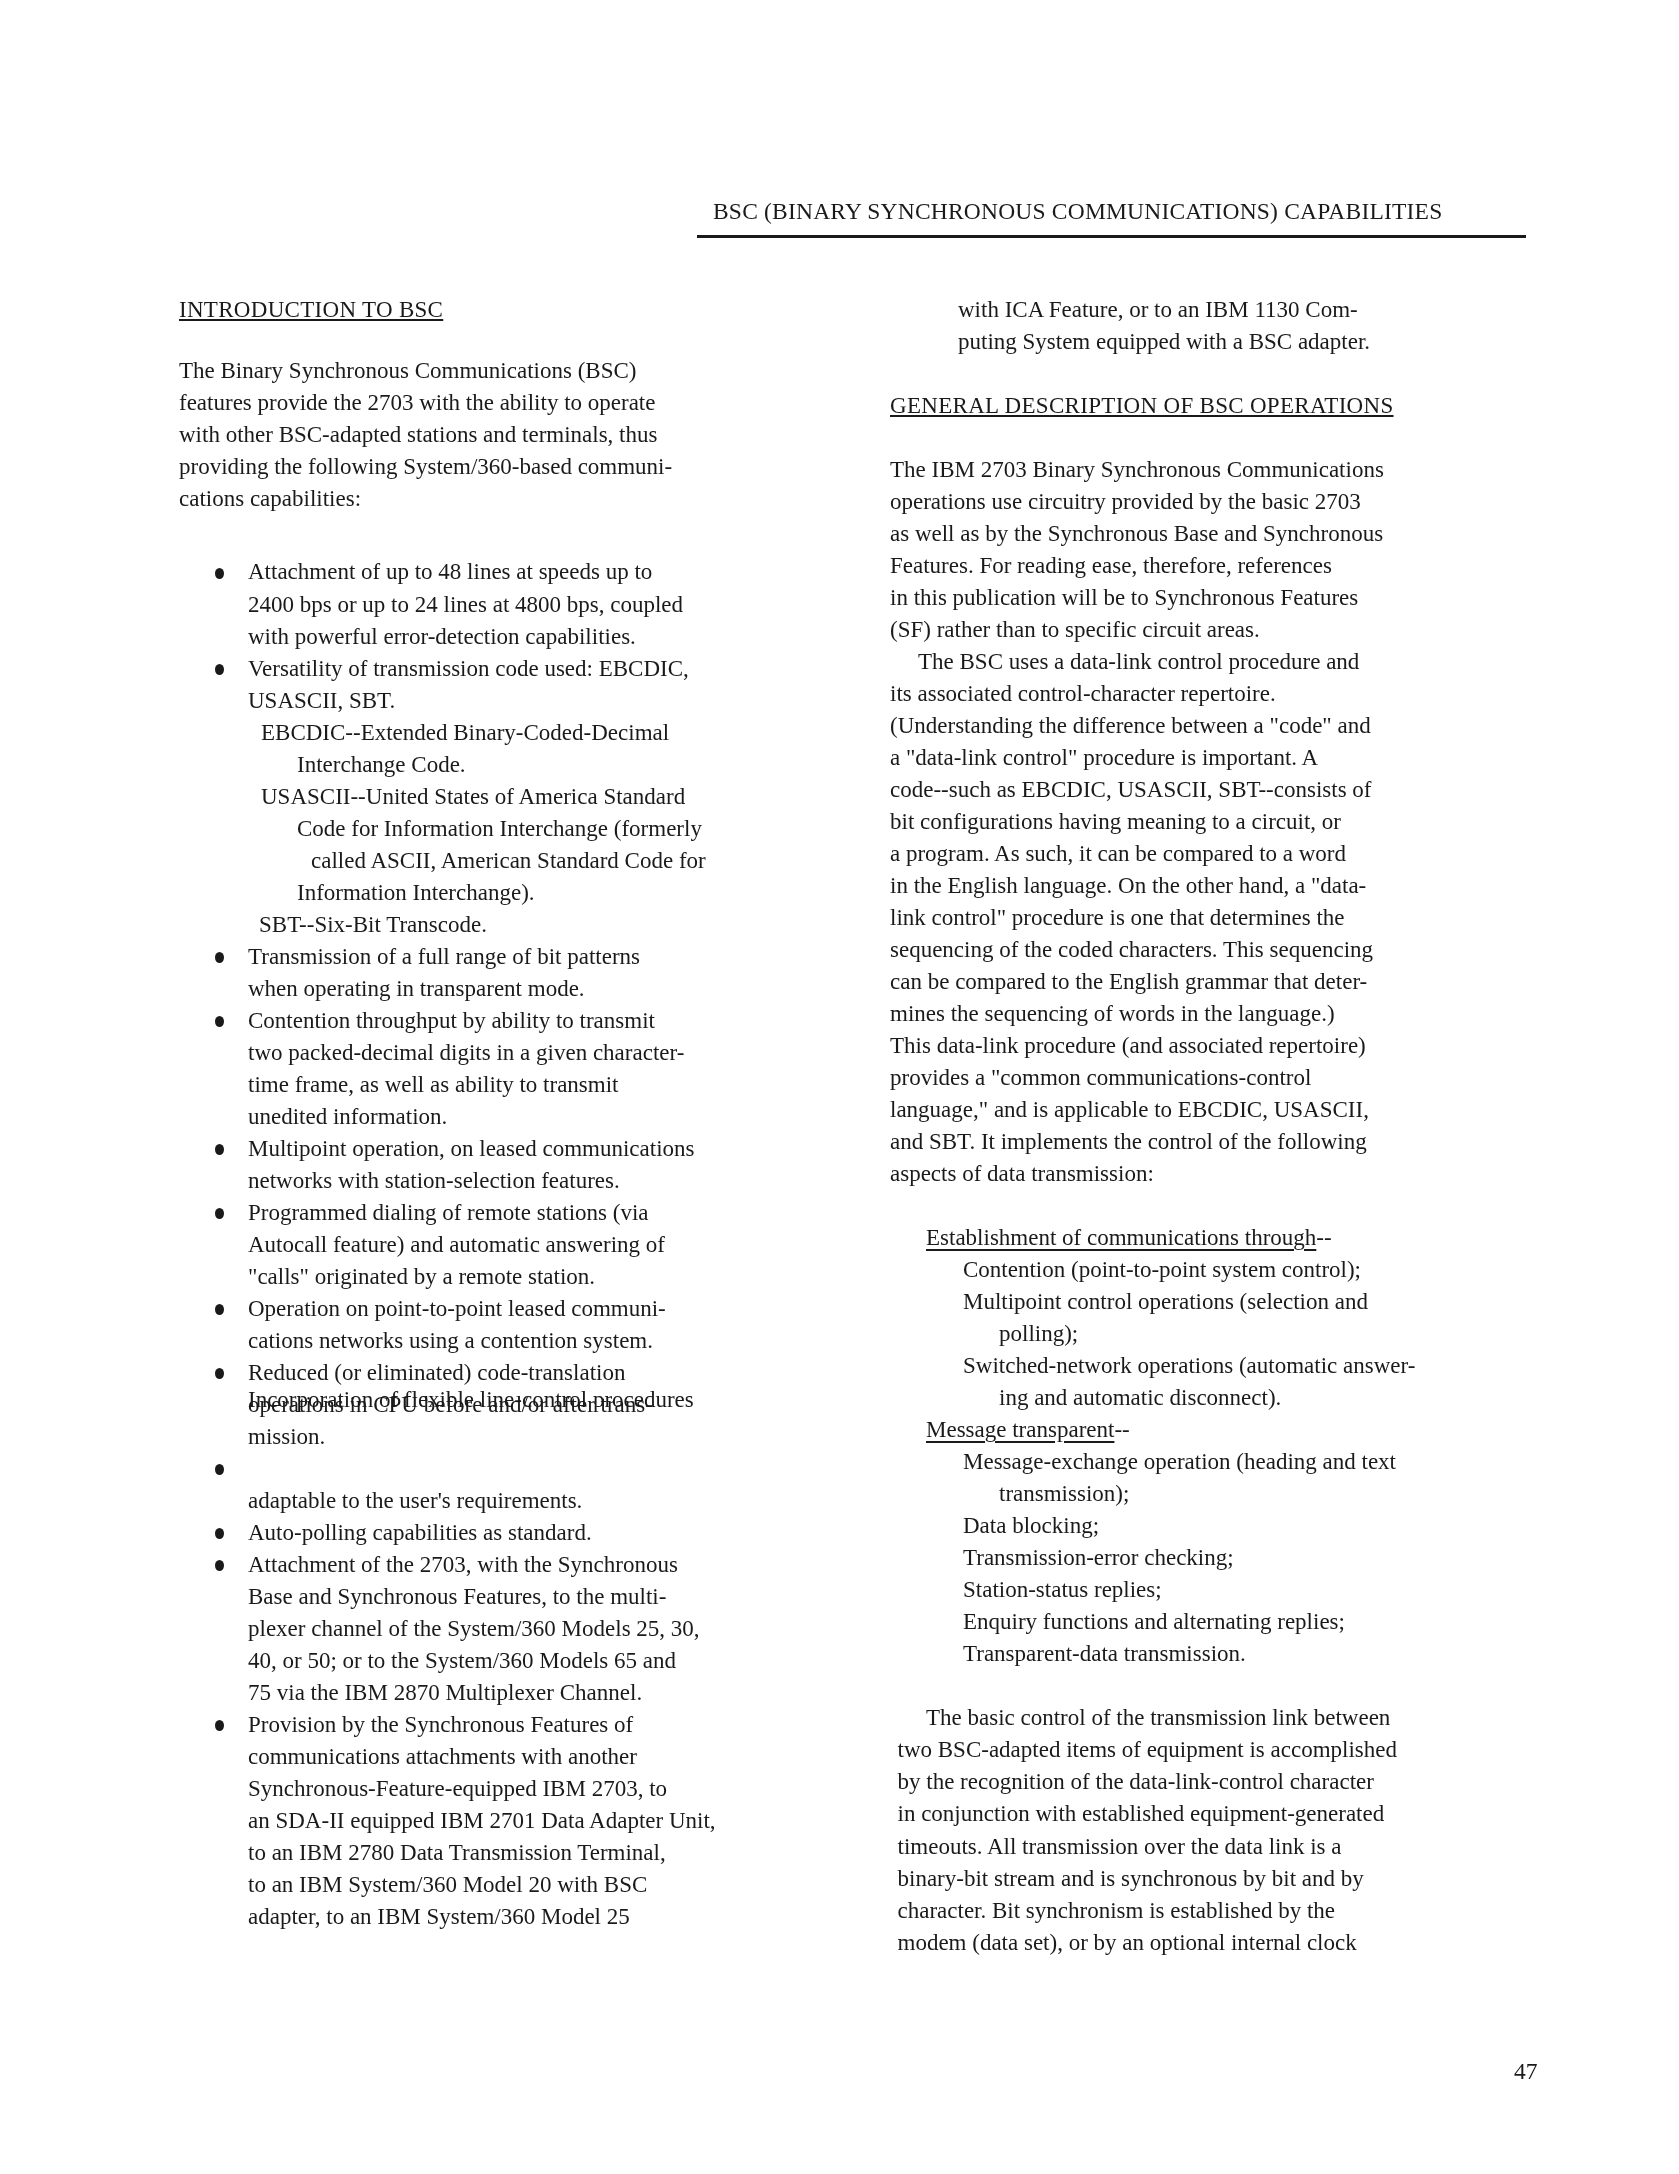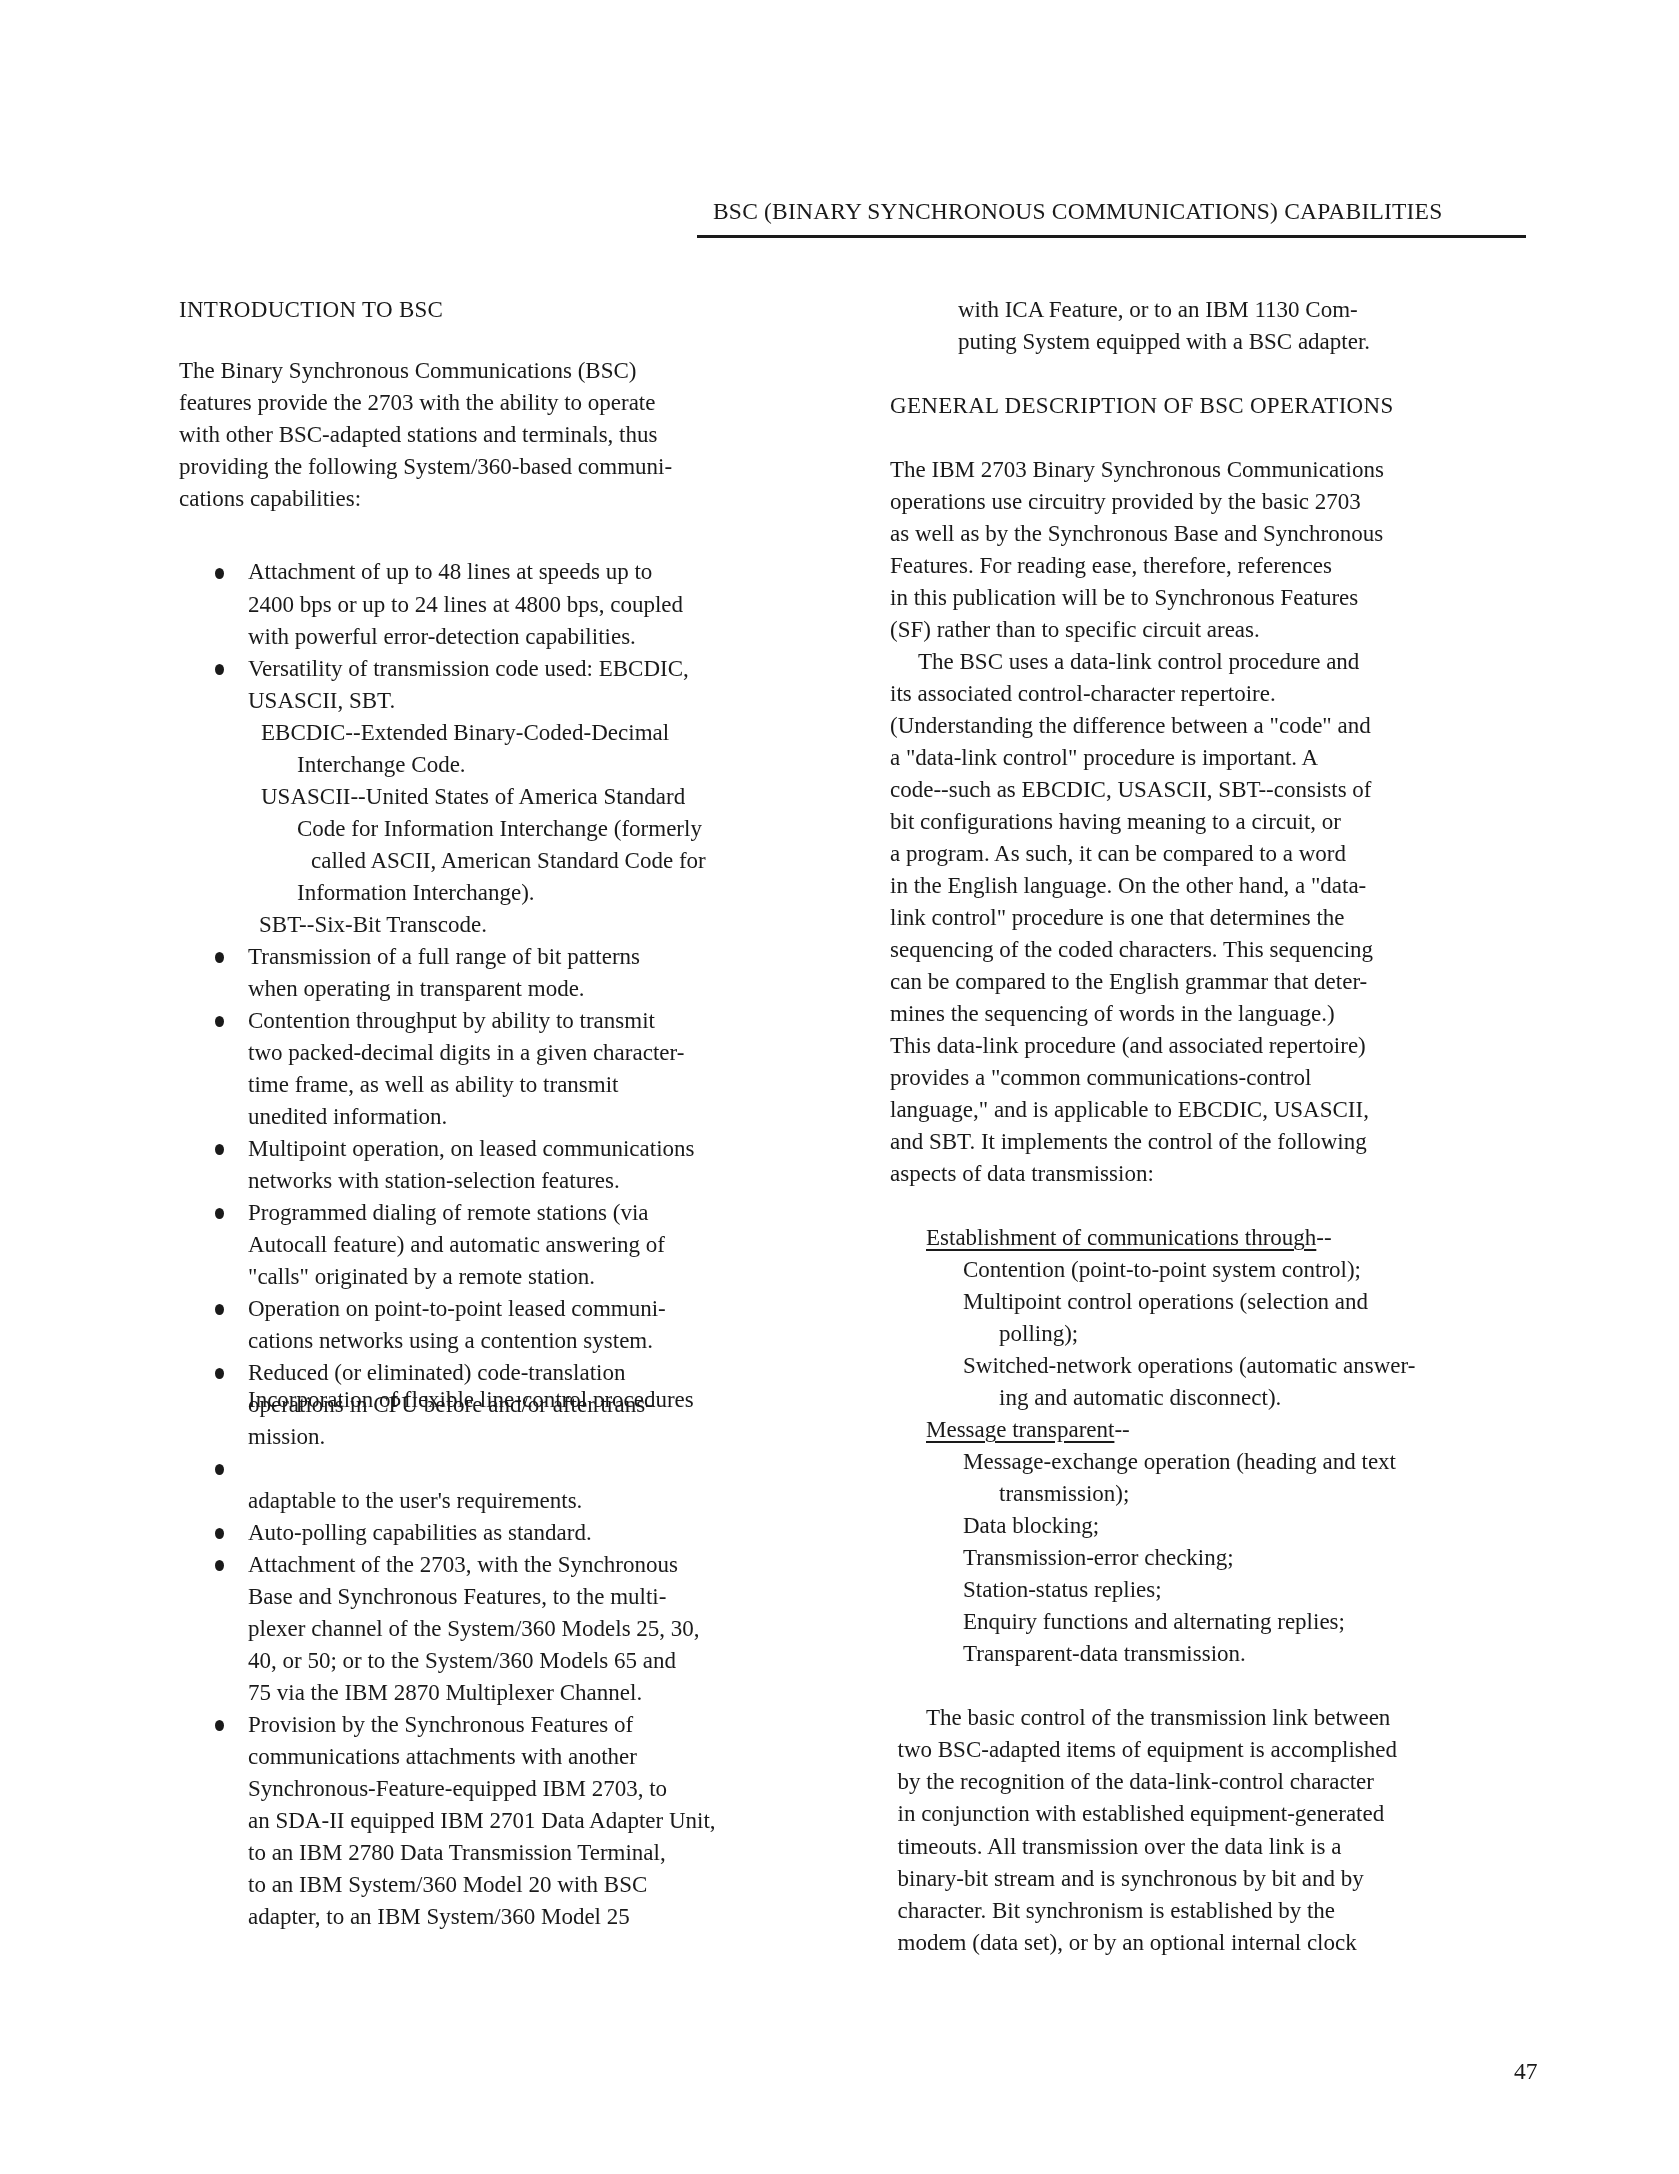--- a/index.html
+++ b/index.html
@@ -14,21 +14,21 @@
     font-size: 23.5px; letter-spacing: 0.2px; white-space: nowrap; margin-left: 16px;
   }
   .header-rule {
     position: absolute; left: 697px; top: 235px; width: 829px; height: 2.8px;
     background: #1a1a1a;
   }
   .col { position: absolute; top: 0; }
   .col-left { left: 179px; width: 678px; }
   .col-right { left: 890px; width: 687px; }
   .line { position: absolute; white-space: nowrap; line-height: 32px; height: 32px; }
-  .heading { letter-spacing: 0.3px; }
+  .heading { letter-spacing: 0.3px; text-decoration: underline; }
   .bullet {
     position: absolute; width: 9.4px; height: 11.3px; border-radius: 50%;
     background: #1a1a1a;
   }
   .ul { text-decoration: underline; text-underline-offset: 3.8px; text-decoration-thickness: 1.9px; }
   .page-number {
     position: absolute; left: 1514px; top: 2058px; font-size: 23.5px;
   }
 </style>
 </head>

